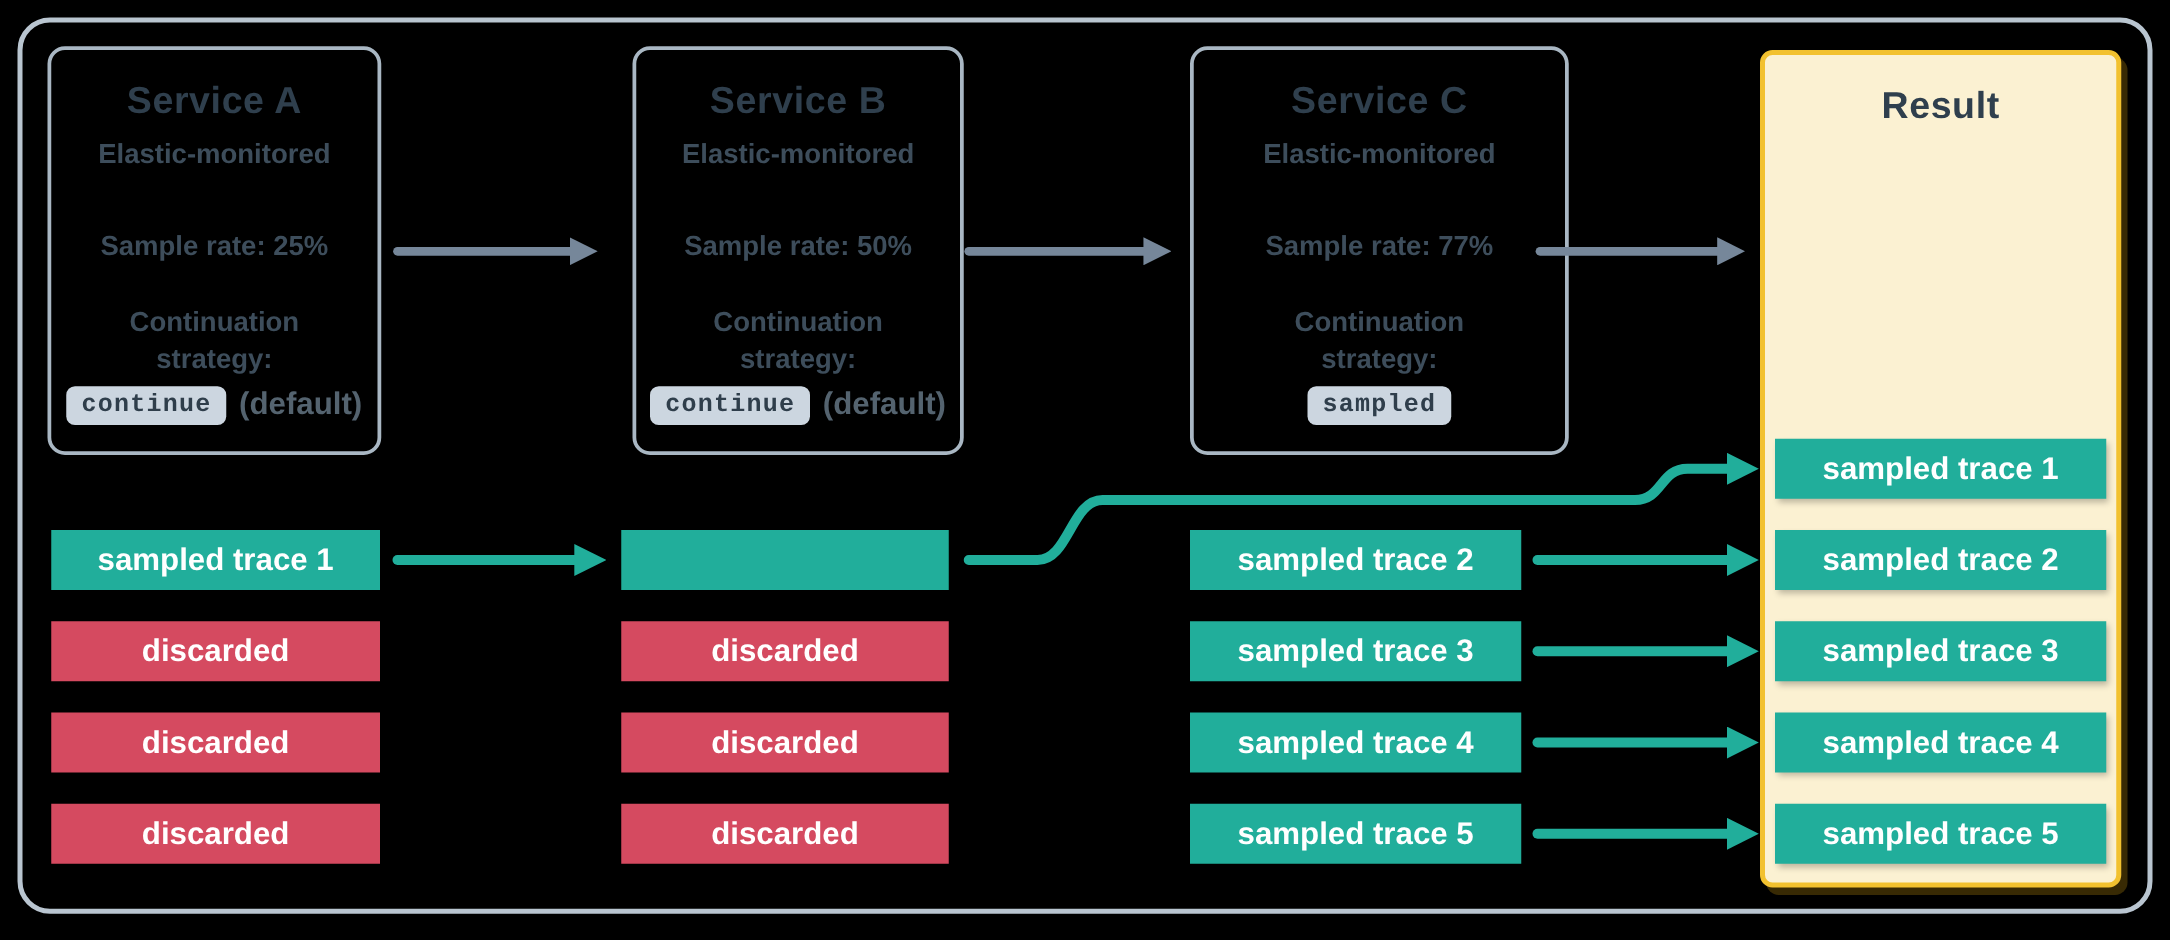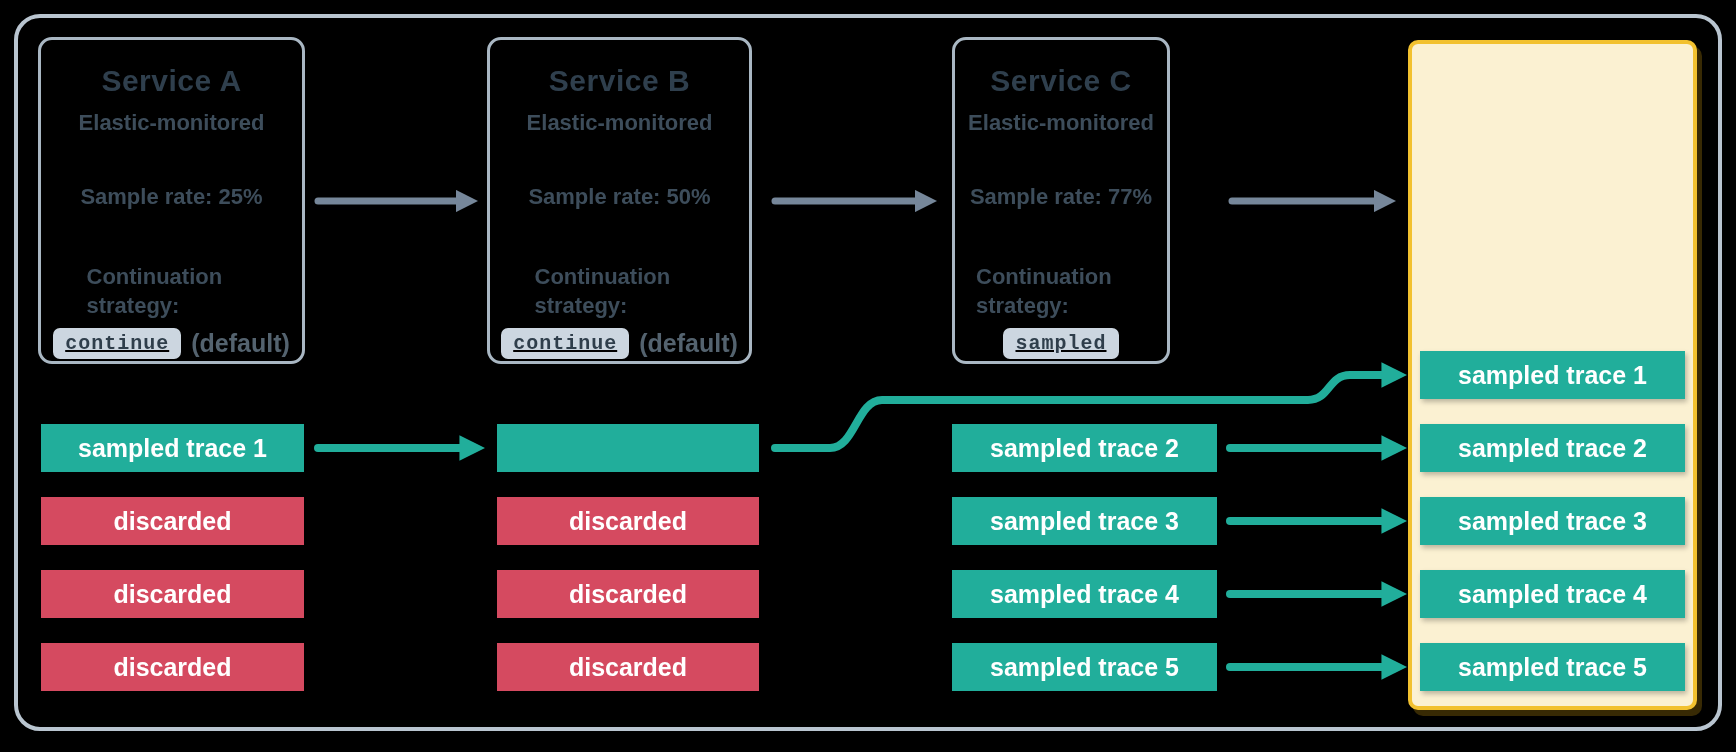--- a/index.html
+++ b/index.html
@@ -28,33 +28,32 @@
   .outer-frame{
     position:absolute;left:14px;top:14px;width:1708px;height:717px;
     border:4px solid var(--frame);border-radius:26px;box-sizing:border-box;
   }
   
   .service-box{
     position:absolute;top:37px;height:327px;width:267px;
     border:3px solid var(--svc-border);border-radius:14px;box-sizing:border-box;
     display:flex;flex-direction:column;align-items:center;
     padding-top:24px;
-    text-decoration:underline;
   }
   .service-box.a{left:38px;}
-  .service-box.b{left:487px;width:265px;}
-  .service-box.c{left:952px;width:218px;}
+  .service-box.b{left:506px;width:265px;}
+  .service-box.c{left:952px;width:303px;}
   .service-name{font-size:30px;font-weight:800;color:var(--title);letter-spacing:.5px;}
   .service-mon{margin-top:12px;font-size:22px;font-weight:600;color:var(--body);text-align:center;}
   .service-rate{margin-top:48px;font-size:22px;font-weight:600;color:var(--body);}
   .service-strategy{
-    margin-top:53px;width:170px;text-align:left;
+    margin-top:34px;width:170px;text-align:center;
     font-size:22px;font-weight:600;color:var(--body);line-height:1.3;
   }
-  .chip-row{margin-top:8px;display:flex;align-items:center;justify-content:center;gap:10px;}
+  .chip-row{margin-top:8px;display:flex;justify-content:center;gap:10px;}
   .chip{
     background:var(--chip-bg);color:var(--chip-text);
     font-family:"Liberation Mono", monospace;font-size:20px;font-weight:600;
     letter-spacing:1px;padding:4px 12px;border-radius:7px;
   }
   .chip-note{font-size:25px;font-weight:600;color:var(--muted);}
   
   .result-panel{
     position:absolute;left:1408px;top:40px;width:289px;height:670px;
     background:var(--cream);border:4px solid var(--gold);border-radius:10px;
@@ -117,20 +116,21 @@
     <div class="service-name">Service C</div>
     <div class="service-mon">Elastic-monitored</div>
     <div class="service-rate">Sample rate: 77%</div>
     <div class="service-strategy">Continuation strategy:</div>
     <div class="chip-row">
       <span class="chip">sampled</span>
     </div>
   </div>
 
   <div class="result-panel">
+    <div class="result-title">Result</div>
     <div class="result-rows">
       <div class="trace-row sampled">sampled trace 1</div>
       <div class="trace-row sampled">sampled trace 2</div>
       <div class="trace-row sampled">sampled trace 3</div>
       <div class="trace-row sampled">sampled trace 4</div>
       <div class="trace-row sampled">sampled trace 5</div>
     </div>
   </div>
 
   <div class="lane a">

